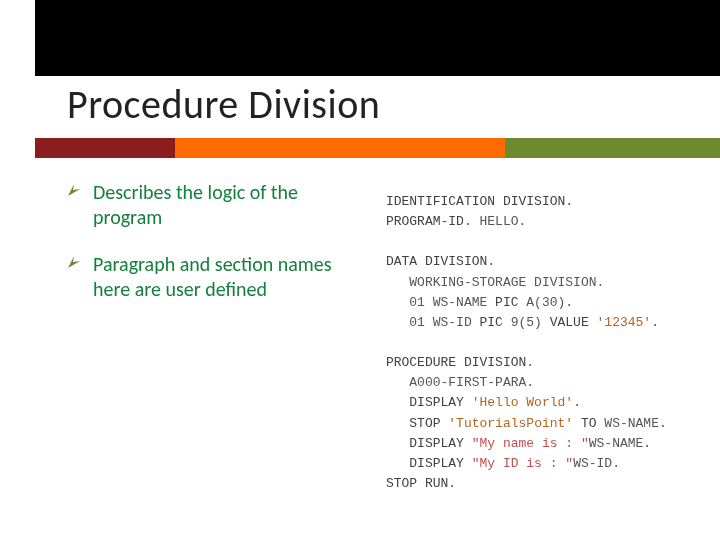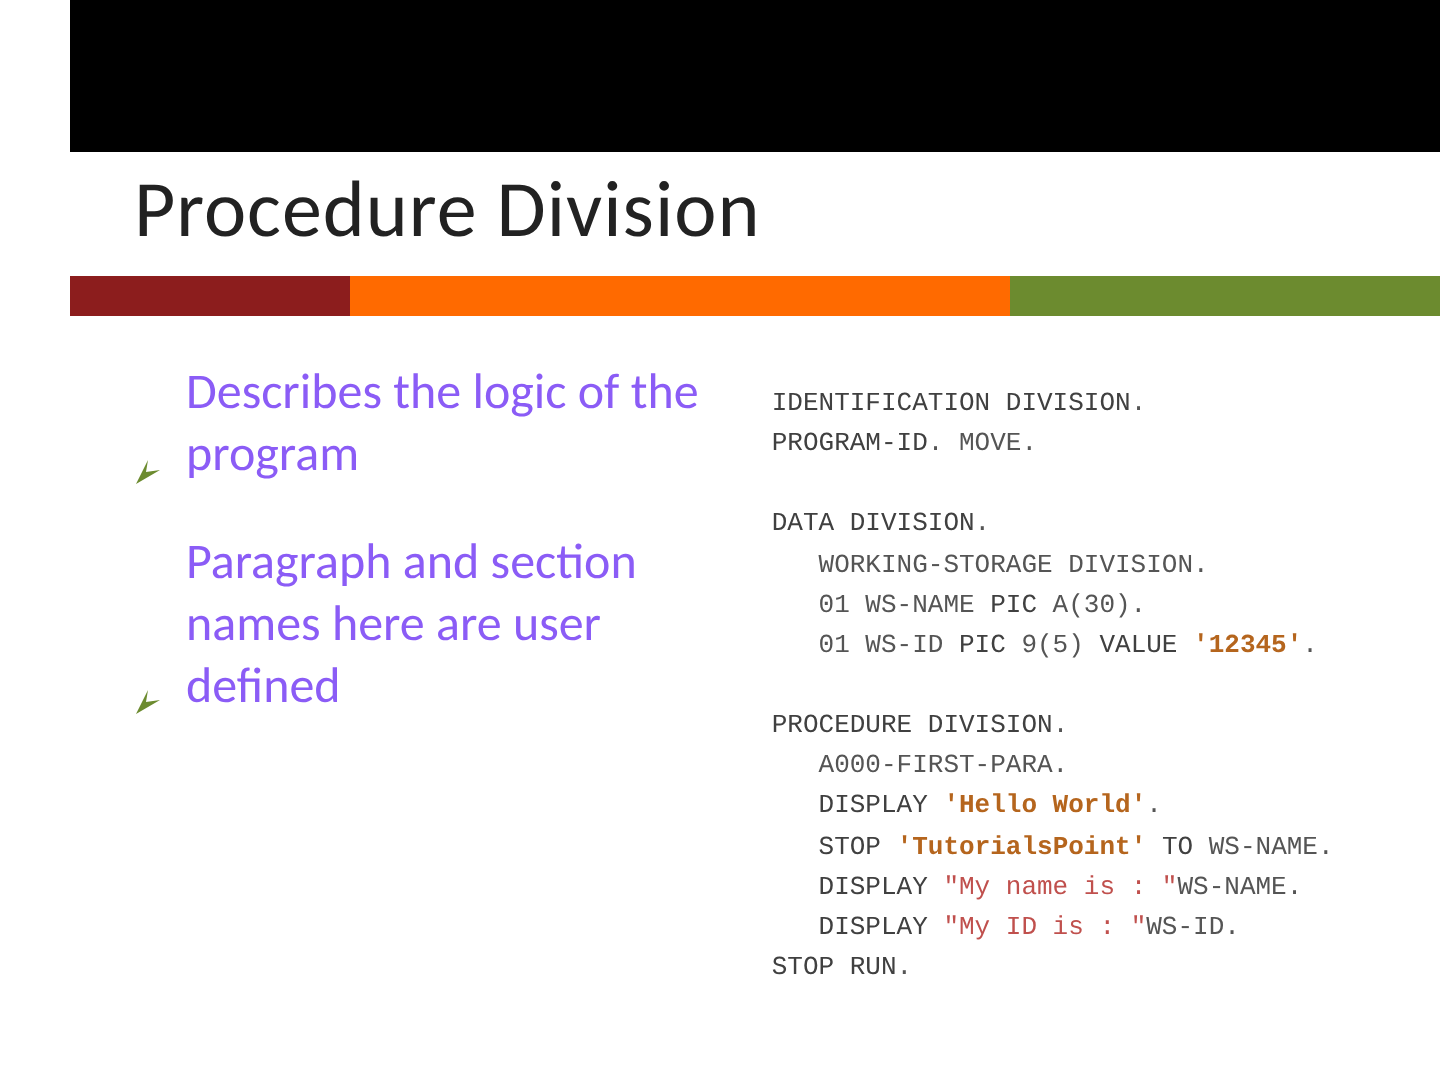--- a/index.html
+++ b/index.html
@@ -9,26 +9,26 @@
   .title { position: absolute; top: 80px; left: 32px; font-size: 40px; font-weight: 400; color: #222; letter-spacing: 0.5px; }
   .bar { position: absolute; top: 138px; left: 0; width: 100%; height: 20px; display: flex; }
   .bar-seg { height: 100%; }
   .bar-dark-red { background: #8c1d1d; width: 140px; }
   .bar-orange { background: #ff6a00; width: 330px; }
   .bar-green { background: #6c8b2f; width: 250px; }
   .content { position: absolute; top: 180px; left: 32px; right: 32px; bottom: 20px; display: flex; }
   .left { width: 48%; padding-right: 12px; }
   .right { width: 52%; padding-left: 4px; padding-top: 12px; }
   ul.bullets { list-style: none; }
-  ul.bullets li { display: flex; align-items: flex-end; margin-bottom: 22px; font-size: 25px; line-height: 1.25; color: #8b5cf6; }
+  ul.bullets li { display: flex; align-items: flex-start; margin-bottom: 22px; font-size: 20px; line-height: 1.25; color: #15803d; }
   .arrow-icon { display: inline-block; width: 16px; margin-right: 10px; margin-top: 3px; flex-shrink: 0; }
   .arrow-icon svg { display: block; }
   .code { font-family: "Courier New", monospace; font-size: 13px; line-height: 1.55; color: #555; white-space: pre; }
   .code .kw { color: #404040; }
-  .code .str { color: #b5651d; font-weight: bold; }
+  .code .str { color: #b5651d; }
   .code .red { color: #c0504d; }
 </style>
 </head>
 <body>
 
 <div class="slide">
   <div class="top-black"></div>
   <h1 class="title">Procedure Division</h1>
   <div class="bar">
     <div class="bar-seg bar-dark-red"></div>
@@ -53,21 +53,21 @@
                 <path d="M1 13 L7 1 L6 7 L13 6 Z" fill="#6c8b2f"></path>
               </svg>
           </span>
           <span>Paragraph and section names here are user defined</span>
         </li>
       </ul>
     </div>
 
     <div class="right">
 <div class="code"><span class="kw">IDENTIFICATION DIVISION</span><span>.</span>
-<span class="kw">PROGRAM-ID</span><span>. MOVE.</span>
+<span class="kw">PROGRAM-ID</span><span>. HELLO.</span>
 
 <span class="kw">DATA DIVISION</span><span>.</span>
 <span>   WORKING-STORAGE DIVISION.</span>
 <span>   01 WS-NAME </span><span class="kw">PIC</span><span> A(30).</span>
 <span>   01 WS-ID </span><span class="kw">PIC</span><span> 9(5) </span><span class="kw">VALUE</span><span> </span><span class="str">'12345'</span><span>.</span>
 
 <span class="kw">PROCEDURE DIVISION</span><span>.</span>
 <span>   A000-FIRST-PARA.</span>
 <span>   </span><span class="kw">DISPLAY</span><span> </span><span class="str">'Hello World'</span><span>.</span>
 <span>   </span><span class="kw">STOP</span><span> </span><span class="str">'TutorialsPoint'</span><span> </span><span class="kw">TO</span><span> WS-NAME.</span>

